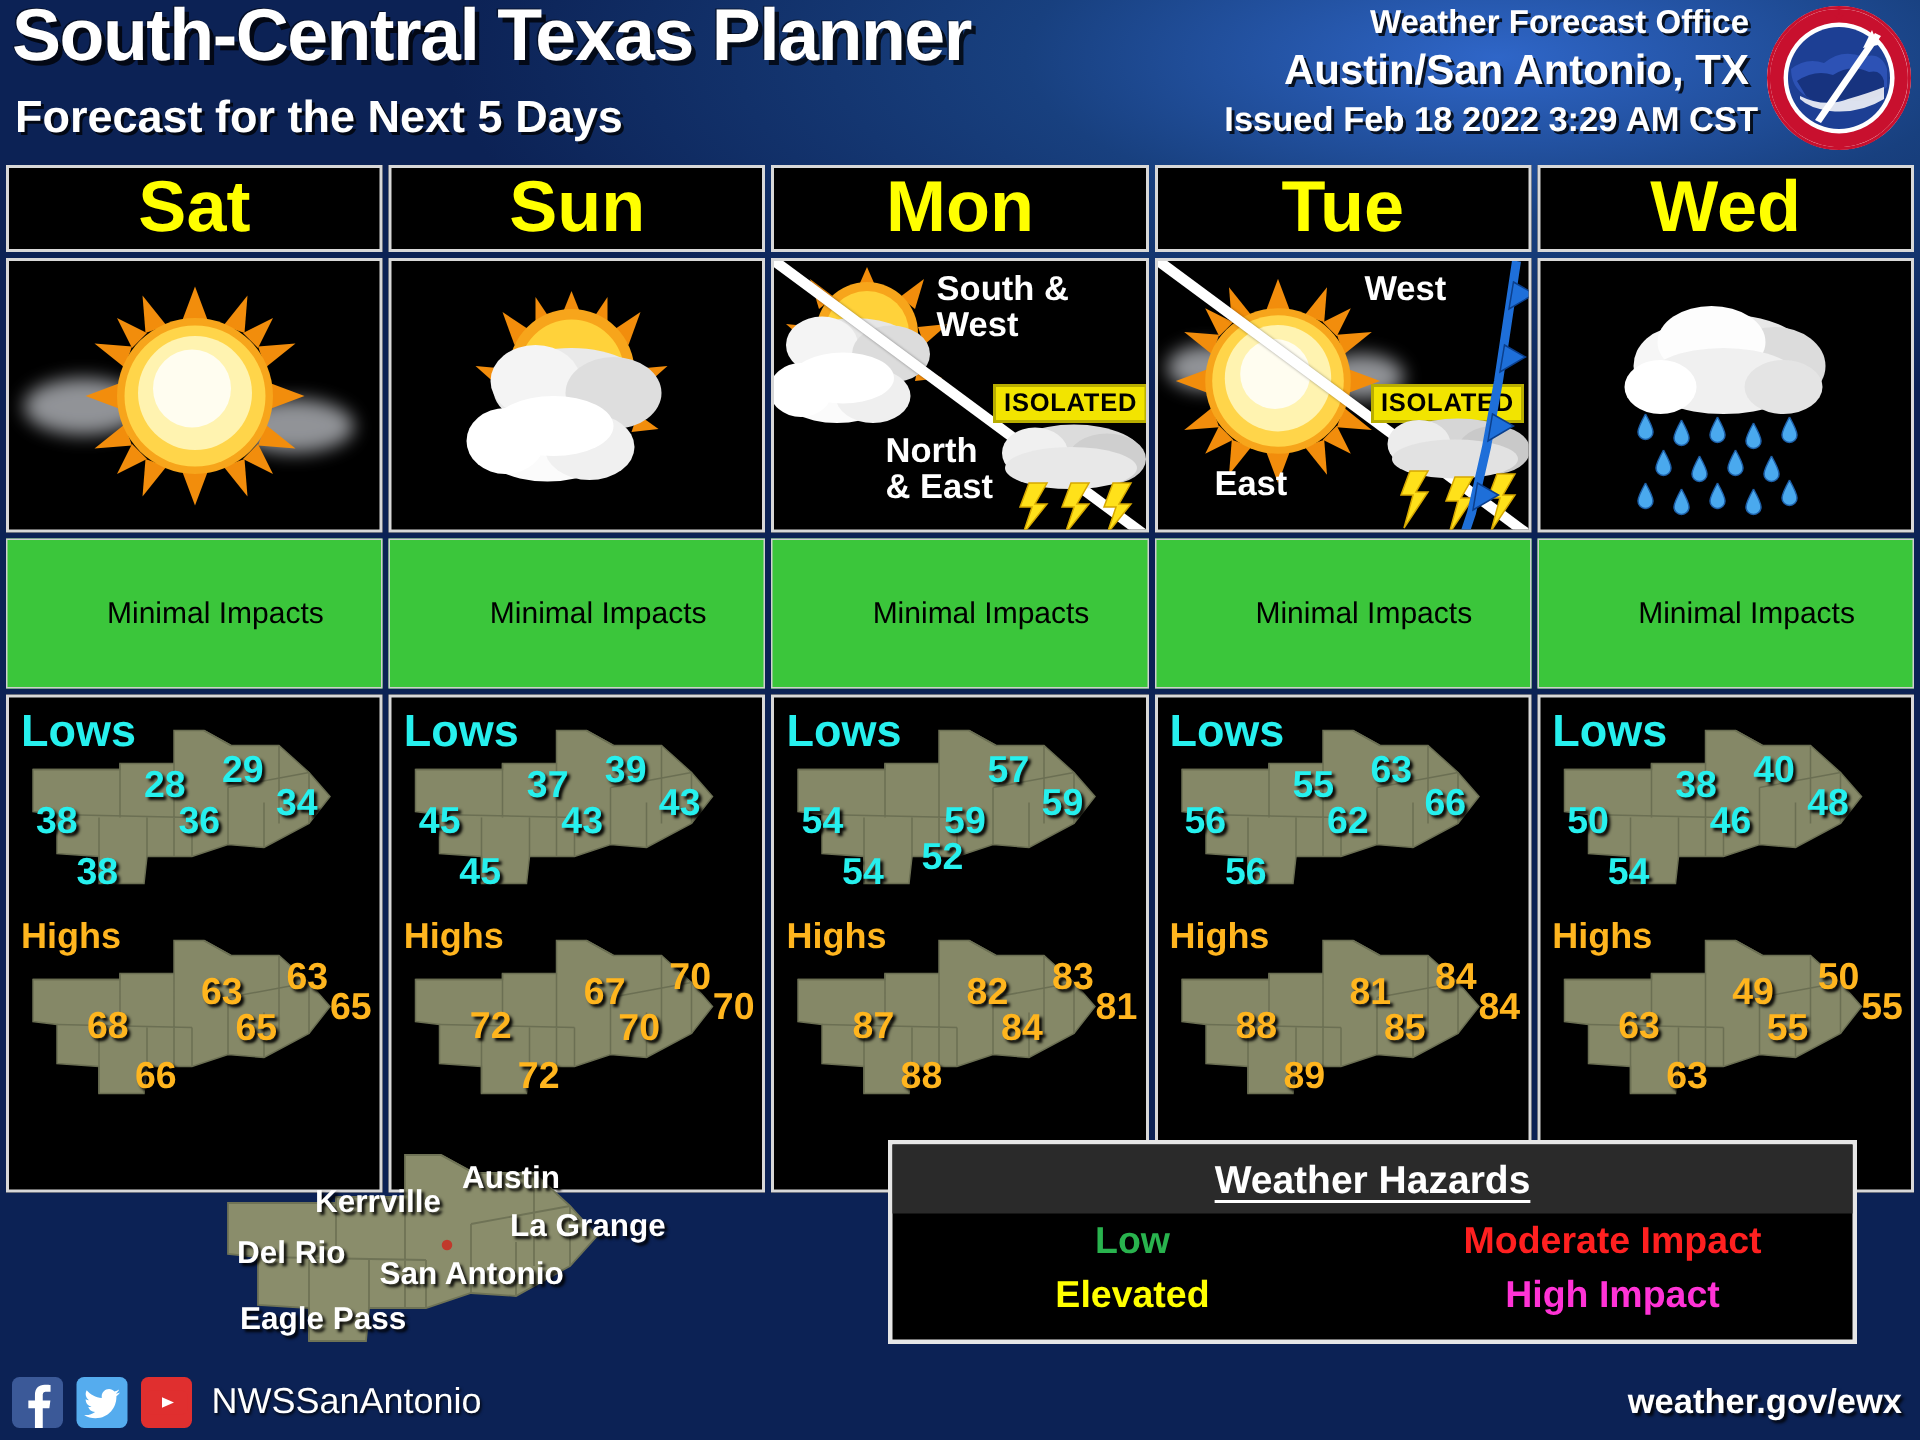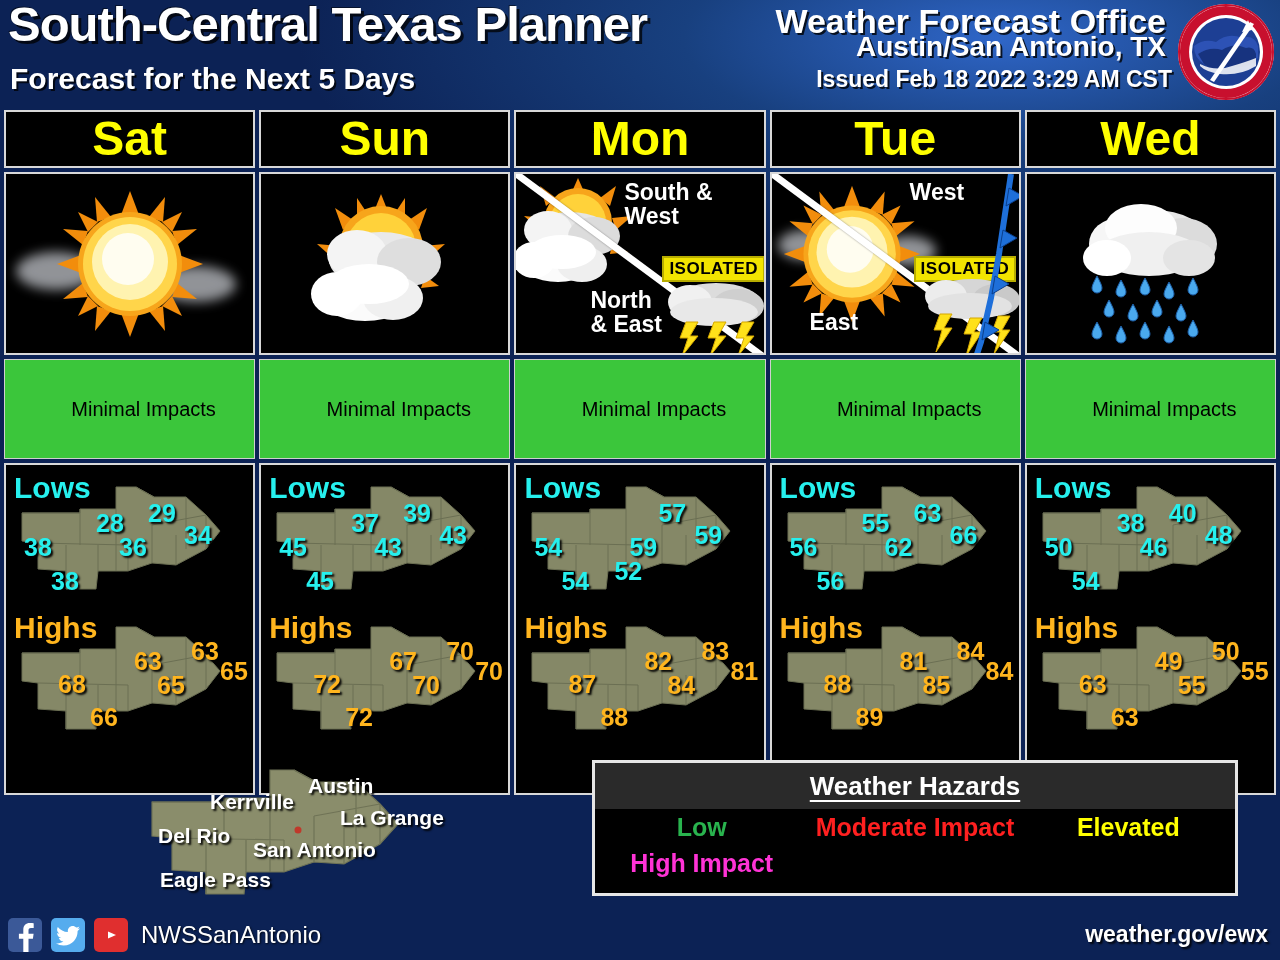--- a/index.html
+++ b/index.html
@@ -23,21 +23,21 @@
     letter-spacing: -1px;
     text-shadow: 3px 3px 0 rgba(0,0,0,.75), -1px -1px 0 rgba(0,0,0,.5);
   }
   .title-sub {
     position: absolute; left: 10px; top: 62px;
     font-size: 30px; font-weight: bold; color: #ffffff;
     text-shadow: 2px 2px 0 rgba(0,0,0,.75);
   }
   .wfo-line1 {
     position: absolute; right: 114px; top: 2px;
-    font-size: 34px; font-weight: bold; color: #fff; white-space: nowrap;
+    font-size: 22px; font-weight: bold; color: #fff; white-space: nowrap;
     text-shadow: 2px 2px 0 rgba(0,0,0,.8);
   }
   .wfo-line2 {
     position: absolute; right: 114px; top: 31px;
     font-size: 28px; font-weight: bold; color: #fff; white-space: nowrap;
     text-shadow: 2px 2px 0 rgba(0,0,0,.8);
   }
   .wfo-line3 {
     position: absolute; right: 108px; top: 66px;
     font-size: 23px; font-weight: bold; color: #fff; white-space: nowrap;
@@ -98,21 +98,21 @@
   
   .cmap { position: absolute; opacity: .97; }
   .cmap svg { display: block; }
   .lbl-lows {
     position: absolute; left: 8px; top: 6px; color: #26f0ee;
     font-size: 30px; font-weight: bold;
     text-shadow: 2px 2px 2px rgba(0,0,0,.95);
   }
   .lbl-highs {
     position: absolute; left: 8px; top: 146px; color: #ffb51e;
-    font-size: 30px; font-weight: bold;
+    font-size: 24px; font-weight: bold;
     text-shadow: 2px 2px 2px rgba(0,0,0,.95);
   }
   .tnum {
     position: absolute; font-size: 25px; font-weight: bold; line-height: 1;
     text-shadow: 2px 2px 2px rgba(0,0,0,.95);
   }
   .tnum.low  { color: #26f0ee; }
   .tnum.high { color: #ffb51e; }
 
   
@@ -128,21 +128,21 @@
   }
   .hazard-title-bar {
     height: 46px; background: #2a2a2a;
     display: flex; align-items: center; justify-content: center; text-align: center;
   }
   .hazard-title {
     color: #fff; font-size: 26px; font-weight: bold;
     text-decoration: underline; text-underline-offset: 5px;
   }
   .hazard-grid {
-    display: grid; grid-template-columns: 1fr 1fr 1fr; grid-template-rows: 1fr 1fr;
+    display: grid; grid-template-columns: 1fr 1fr; grid-template-rows: 1fr 1fr;
     height: 72px; align-items: center; justify-items: center;
   }
   .hz { font-size: 25px; font-weight: bold; }
 
   .social { position: absolute; left: 8px; top: 918px; display: flex; align-items: center; gap: 9px; }
   .sicon { width: 34px; height: 34px; border-radius: 5px; position: relative; }
   .sicon svg { position: absolute; left: 0; top: 0; }
   .handle {
     color: #fff; font-size: 24px; font-weight: normal; margin-left: 4px;
     text-shadow: 1px 1px 2px rgba(0,0,0,.8);

